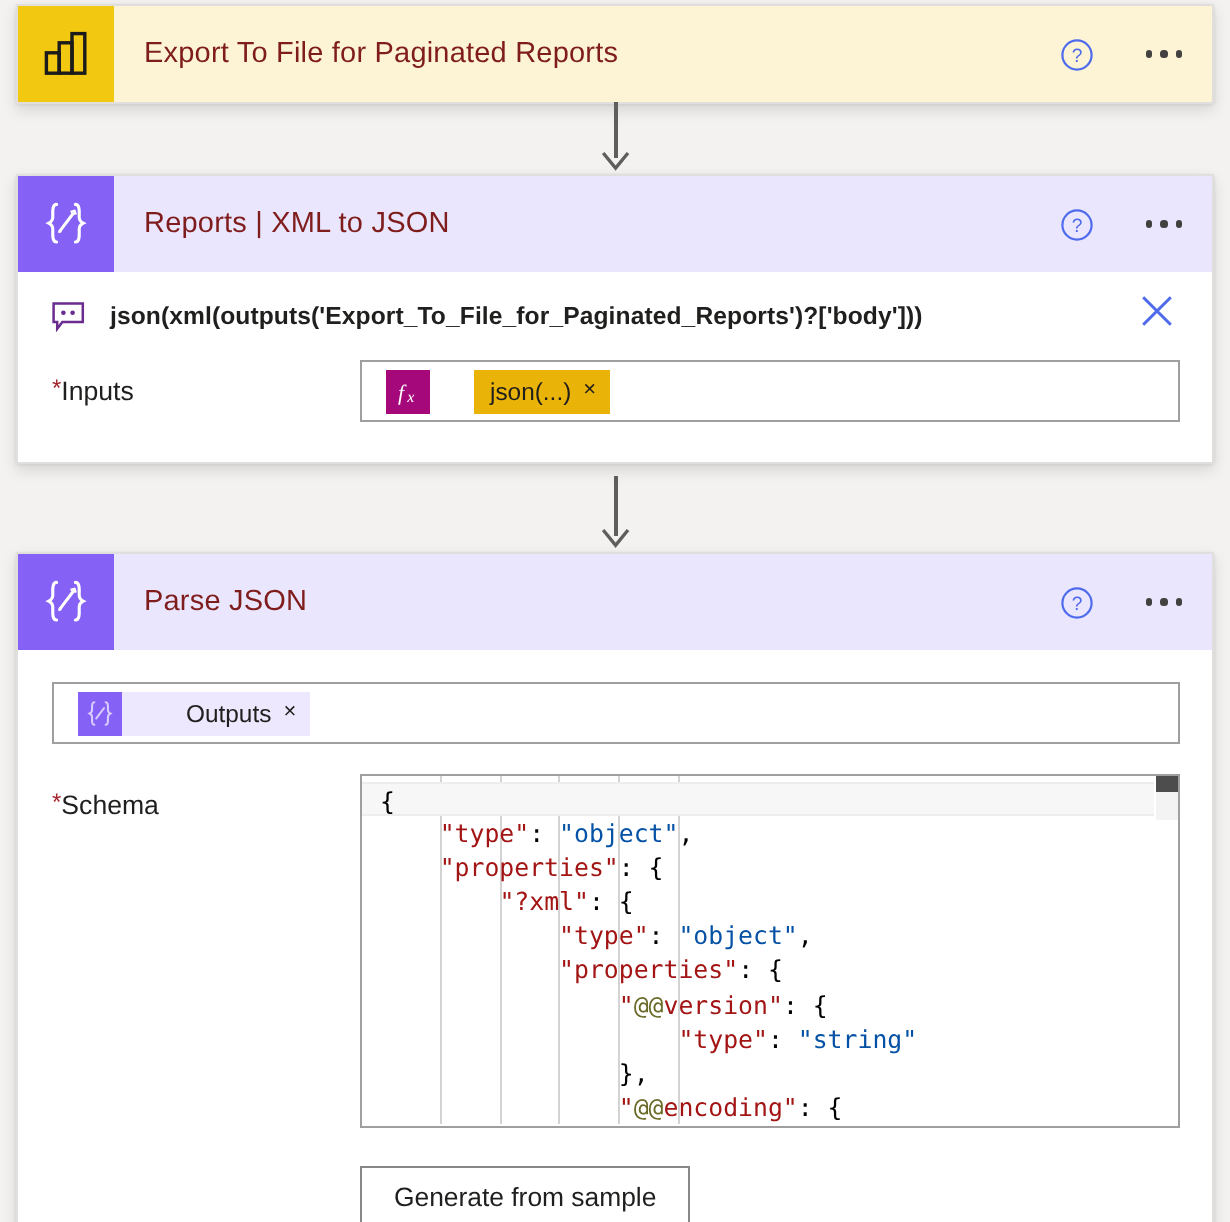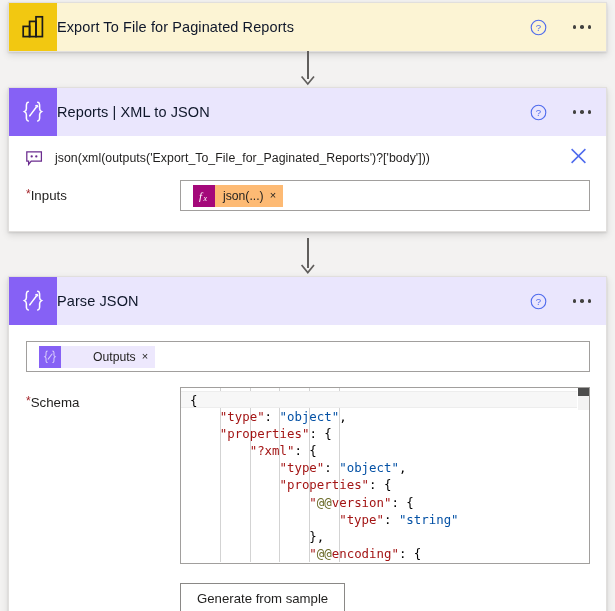--- a/index.html
+++ b/index.html
@@ -47,21 +47,22 @@
     flex: 0 0 48px;
     display: flex;
     align-items: center;
     justify-content: center;
   }
   .op-icon.powerbi { background: #f2c811; }
   .op-icon.compose { background: #8661f5; }
 
   .op-title {
     font-size: 14.5px;
-    color: #0f172a;
+    color: #7f1d1d;
+    margin-left: 15px;
     letter-spacing: 0.1px;
     white-space: nowrap;
   }
 
   .header-actions {
     position: absolute;
     right: 13px;
     top: 0;
     height: 48px;
     display: flex;
@@ -100,20 +101,21 @@
   }
   .connector svg { position: absolute; left: 0; }
 
   
   .expr-row {
     display: flex;
     align-items: center;
     height: 44px;
     padding: 0 1px 0 17px;
     position: relative;
+    font-weight: bold;
   }
   .bubble-icon { flex: 0 0 18px; width:18px; height:15px; margin-right: 11px;}
   .expr-text {
     font-size: 12.3px;
     color: #201f1e;
     white-space: nowrap;
     letter-spacing: 0.05px;
   }
   .close-x {
     position: absolute;
@@ -166,21 +168,21 @@
   .token-badge.compose { background: #8661f5; }
   .token-label {
     height: 22px;
     display: flex;
     align-items: center;
     padding: 0 7px 0 8px;
     font-size: 12.2px;
     color: #201f1e;
     white-space: nowrap;
   }
-  .token-label.fx { background: #fdba74; }
+  .token-label.fx { background: #eab308; margin-left: 22px; }
   .token-label.compose { background: #ede8fd; padding-left: 32px; }
   .token-x {
     font-size: 11px;
     color: #201f1e;
     margin-left: 6px;
     line-height: 1;
   }
 
   
   .editor-wrap {

